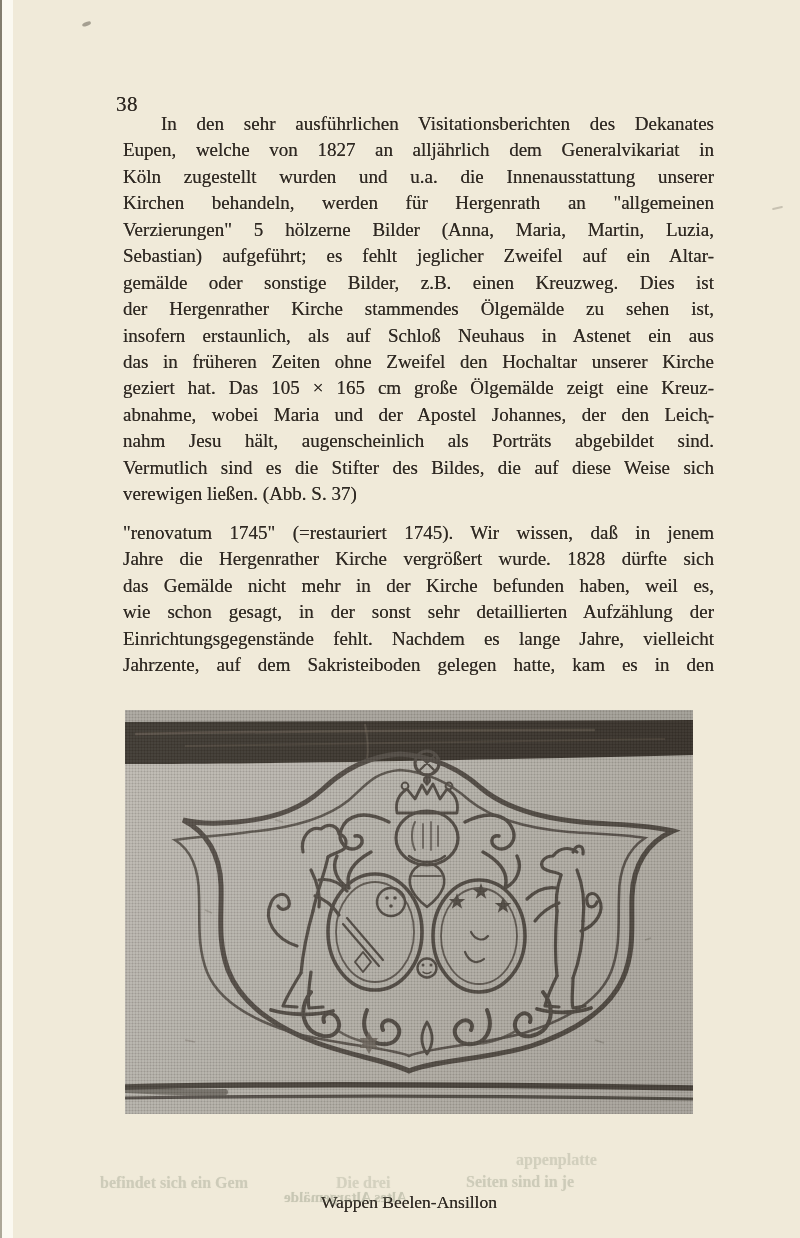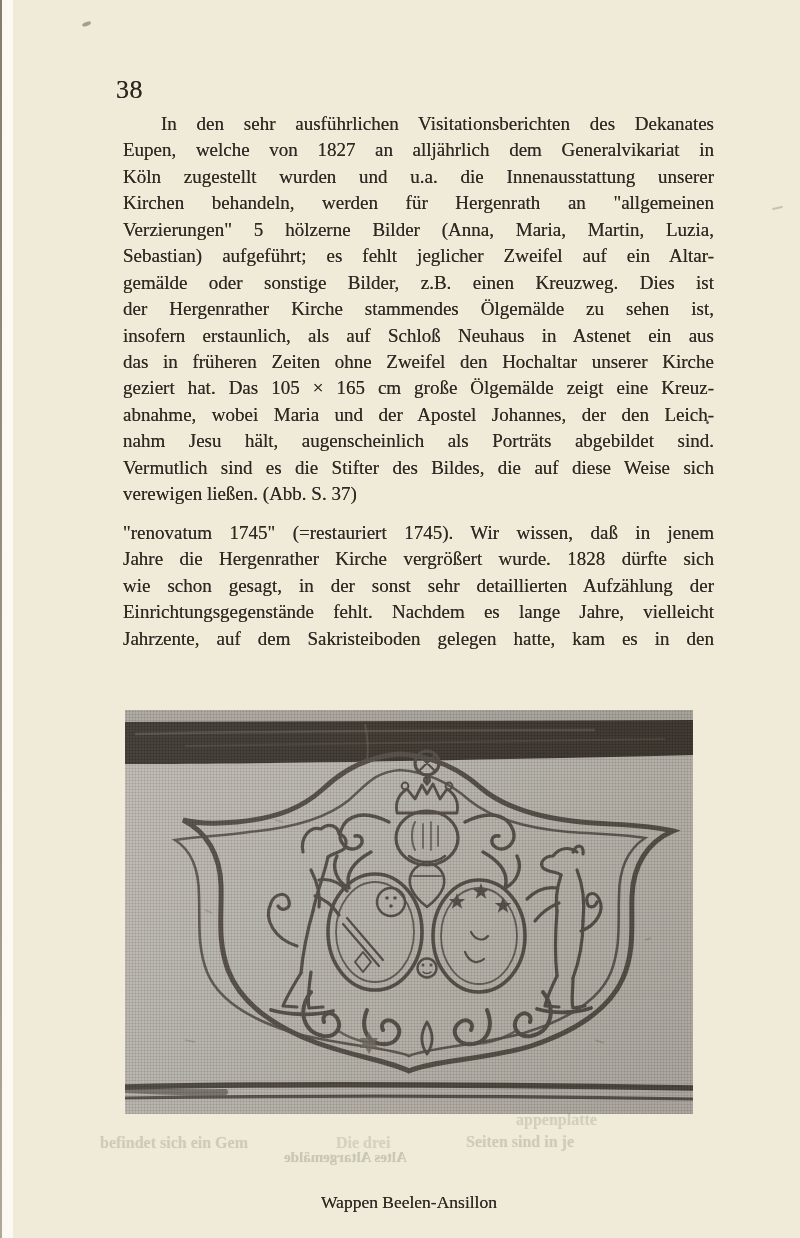--- a/index.html
+++ b/index.html
@@ -29,22 +29,22 @@
   .mark-right-margin{
     position:absolute;left:772px;top:207px;width:11px;height:2px;
     background:#6d675b;opacity:.3;transform:rotate(-14deg);border-radius:2px;
   }
   .stray-dot{
     position:absolute;left:706px;top:421px;width:3px;height:3px;
     border-radius:50%;background:#3a332c;opacity:.8;
   }
 
   .page-number{
-    position:absolute;left:116px;top:75px;
-    font-size:26px;letter-spacing:.5px;
+    position:absolute;left:116px;top:92px;
+    font-size:21px;letter-spacing:.5px;
     text-shadow:0 0 .4px rgba(46,40,34,.8);
   }
 
   .text-block{
     position:absolute;left:112px;width:591px;
     font-size:19px;
     text-shadow:0 0 .45px rgba(46,40,34,.75);
     margin-left:11px;
   }
   #para-1{top:111px;}
@@ -78,20 +78,21 @@
     text-align:center;font-weight:normal;font-size:17.5px;
     text-shadow:0 0 .4px rgba(46,40,34,.8);
     margin-top:44px;
   }
 
   
   .ghost{
     position:absolute;color:var(--ghost,#7e8670);
     font-size:16px;font-weight:bold;white-space:nowrap;
     text-shadow:0 0 1px rgba(126,134,112,.6);
+    margin-top:40px;
   }
   .ghost-a{left:516px;top:1111px;opacity:.26;}
   .ghost-b{left:100px;top:1134px;opacity:.30;}
   .ghost-c{left:336px;top:1134px;opacity:.24;}
   .ghost-d{left:466px;top:1133px;opacity:.30;}
   .ghost-mirror{left:284px;top:1149px;opacity:.34;font-size:15px;transform:scaleX(-1);}
 </style>
 </head>
 <body>
 
@@ -116,20 +117,21 @@
     <div class="line">das in früheren Zeiten ohne Zweifel den Hochaltar unserer Kirche</div>
     <div class="line">geziert hat. Das 105 × 165 cm große Ölgemälde zeigt eine Kreuz-</div>
     <div class="line">abnahme, wobei Maria und der Apostel Johannes, der den Leich-</div>
     <div class="line">nahm Jesu hält, augenscheinlich als Porträts abgebildet sind.</div>
     <div class="line">Vermutlich sind es die Stifter des Bildes, die auf diese Weise sich</div>
     <div class="line flush-last">verewigen ließen. (Abb. S. 37)</div>
   </div>
 <div class="text-block" id="para-2">
     <div class="line">"renovatum 1745" (=restauriert 1745). Wir wissen, daß in jenem</div>
     <div class="line">Jahre die Hergenrather Kirche vergrößert wurde. 1828 dürfte sich</div>
+    <div class="line">das Gemälde nicht mehr in der Kirche befunden haben, weil es,</div>
     <div class="line">wie schon gesagt, in der sonst sehr detaillierten Aufzählung der</div>
     <div class="line">Einrichtungsgegenstände fehlt. Nachdem es lange Jahre, vielleicht</div>
     <div class="line">Jahrzente, auf dem Sakristeiboden gelegen hatte, kam es in den</div>
   </div>
 
 <figure>
   <div class="photo">
     <svg viewBox="0 0 568 404" width="568" height="404">
       <defs>
         <linearGradient id="panelShade" x1="0" y1="0" x2="1" y2="1">

